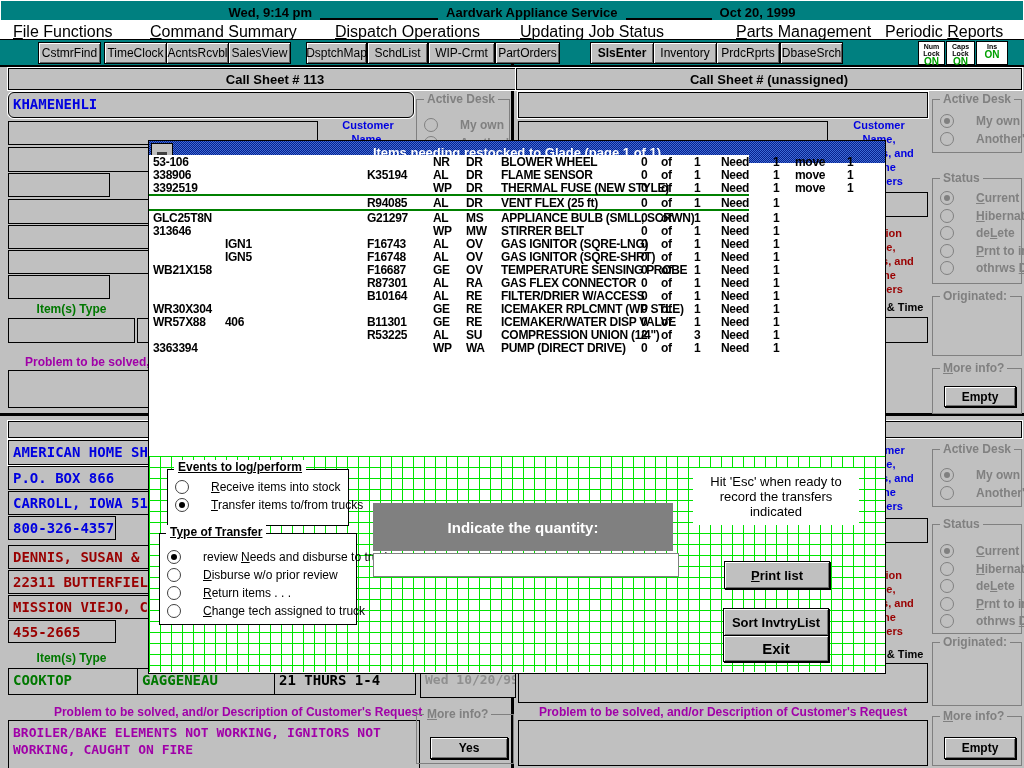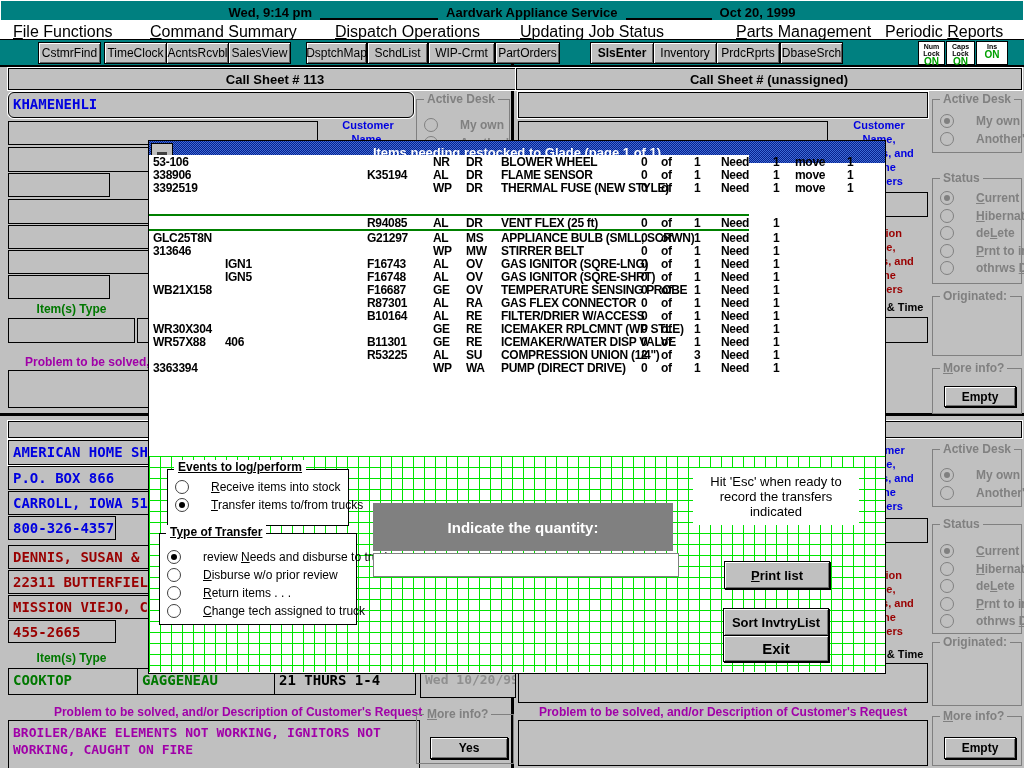--- a/index.html
+++ b/index.html
@@ -56,21 +56,21 @@
     display:flex;align-items:center;justify-content:center;
     font:bold 13px "Liberation Sans",sans-serif;color:#fff;}
   #dlg-minbox{left:2px;top:2px;width:20px;height:18px;background:#c0c0c0;border:1px solid #000;
     display:flex;align-items:center;justify-content:center;}
   #dlg-minbox i{display:block;width:10px;height:3px;background:#404040;box-shadow:0 1px 0 #fff;}
   #dlg-list{left:0;top:14px;width:600px;height:293px;background:#fff;padding-top:0;box-sizing:border-box;}
   .prow{display:grid;grid-template-columns:72px 142px 66px 33px 35px 140px 20px 33px 27px 52px 22px 52px 26px;
     height:13px;line-height:13px;font:bold 12px "Liberation Sans",sans-serif;letter-spacing:-0.3px;color:#000;
     padding-left:4px;white-space:nowrap;}
   .prow span{overflow:visible;}
-  .prow.hl{border-top:2px solid #008000;border-bottom:2px solid #008000;margin-top:20px;}
+  .prow.hl{border-top:2px solid #008000;border-bottom:2px solid #008000;}
   #dlg-grid{left:0;top:315px;width:736px;height:216px;background-color:#fff;
     background-image:linear-gradient(#00e400 1px,transparent 1px),linear-gradient(90deg,#00e400 1px,transparent 1px);
     background-size:11px 11px;}
   .wgrp{position:absolute;background:#fff;border:1px solid #000;}
   .wgrp-label{position:absolute;background:#fff;color:#000;font:bold 12px "Liberation Sans",sans-serif;
     text-decoration:underline;padding:0 4px;white-space:nowrap;}
   #esc-note{left:544px;top:12px;width:166px;height:57px;background:#fff;display:flex;flex-direction:column;
     align-items:center;justify-content:center;font:13px "Liberation Sans",sans-serif;color:#000;text-align:center;}
   #qty-prompt{left:224px;top:47px;width:300px;height:48px;background:#808080;color:#fff;
     display:flex;align-items:center;justify-content:center;font:bold 15px "Liberation Sans",sans-serif;}

